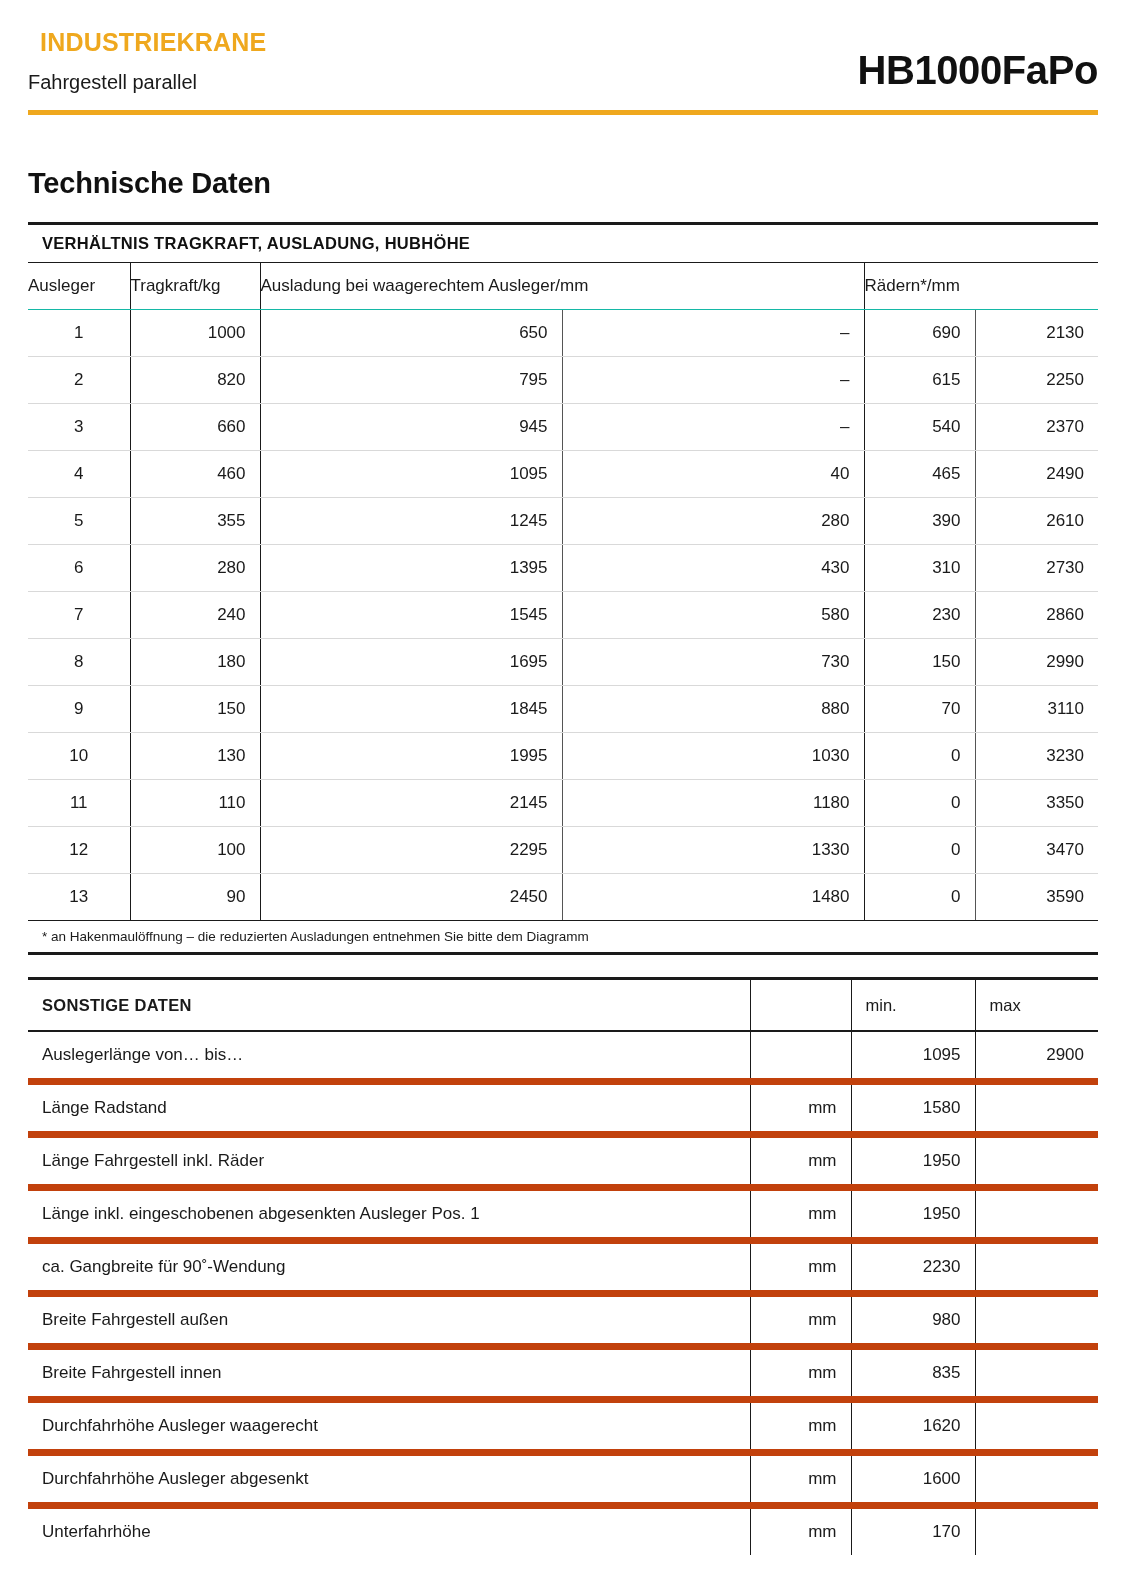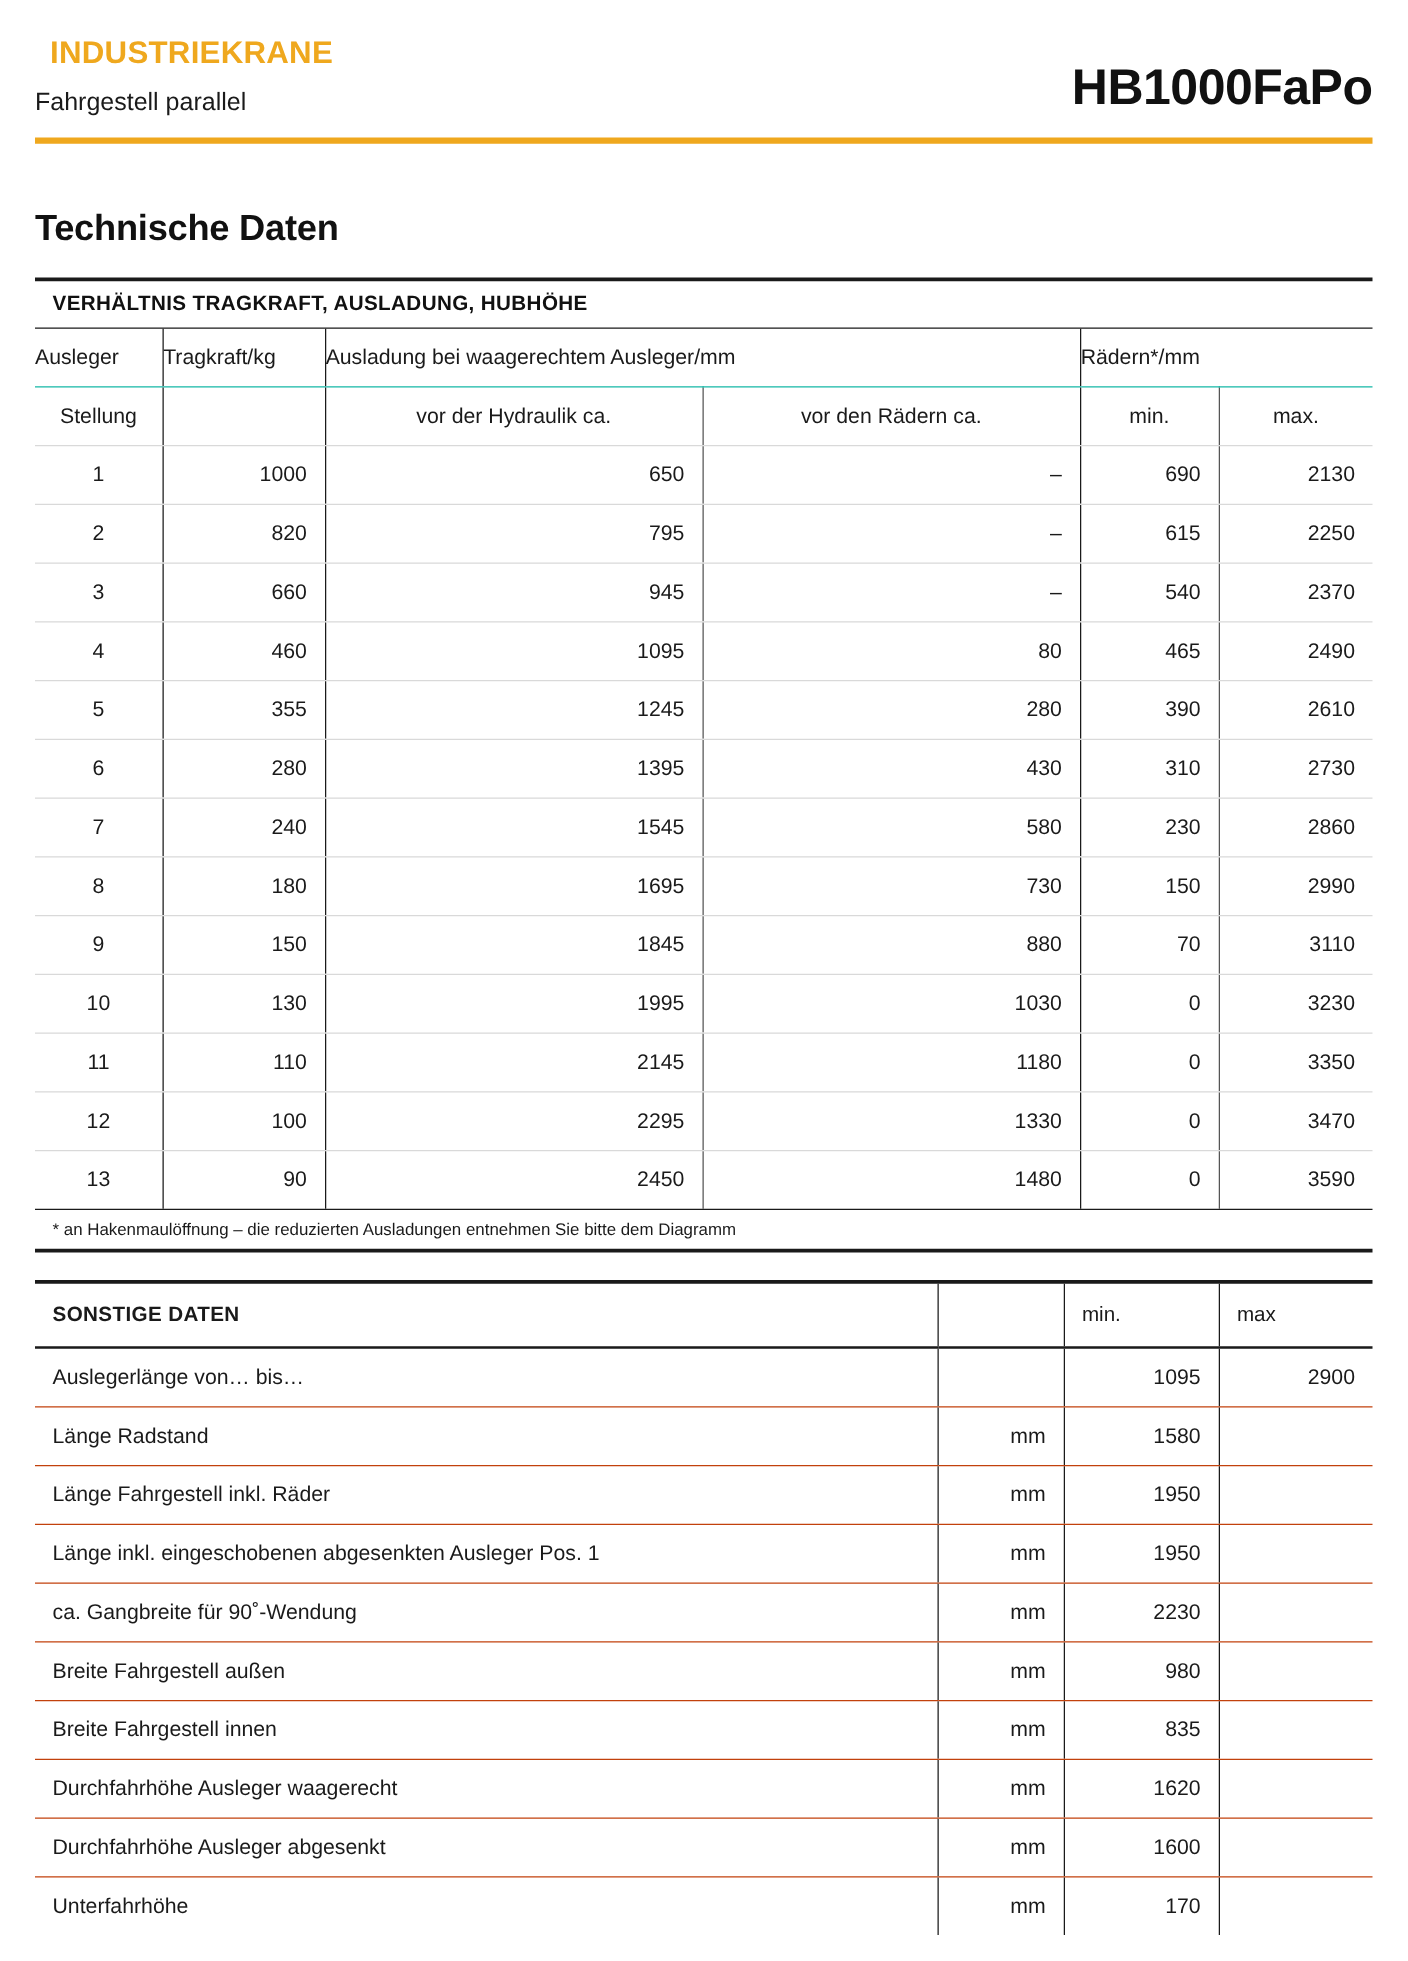--- a/index.html
+++ b/index.html
@@ -145,21 +145,21 @@
     font-weight: bold;
     letter-spacing: 0.3px;
   }
   .t2 .hrow th.mn,
   .t2 .hrow th.mx {
     text-align: left;
     padding-left: 14px;
     font-weight: normal;
   }
   .t2 tbody td {
-    border-bottom: 1px solid #c2410c;
+    border-bottom: 7px solid #c2410c;
     padding: 6px 0;
   }
   .t2 tbody td.lbl {
     text-align: left;
     padding-left: 14px;
   }
   .t2 tbody td.unit {
     text-align: right;
     padding-right: 14px;
   }
@@ -197,28 +197,20 @@
         <col style="width:111px">
         <col style="width:123px">
       </colgroup>
       <thead>
         <tr class="hrow">
           <th>Ausleger</th>
           <th class="vl">Tragkraft/kg</th>
           <th class="vl" colspan="2">Ausladung bei waagerechtem Ausleger/mm</th>
           <th class="vl" colspan="2">Rädern*/mm</th>
         </tr>
-        <tr class="hrow2">
-          <th>Stellung</th>
-          <th class="vl"></th>
-          <th class="vl">vor der Hydraulik ca.</th>
-          <th class="vl-thin">vor den Rädern ca.</th>
-          <th class="vl">min.</th>
-          <th class="vl-thin">max.</th>
-        </tr>
       </thead>
       <tbody>
           <tr>
             <td class="c bold">1</td>
             <td class="vl">1000</td>
             <td class="vl">650</td>
             <td class="vl-thin">–</td>
             <td class="vl">690</td>
             <td class="vl-thin">2130</td>
           </tr>
@@ -235,21 +227,21 @@
             <td class="vl">660</td>
             <td class="vl">945</td>
             <td class="vl-thin">–</td>
             <td class="vl">540</td>
             <td class="vl-thin">2370</td>
           </tr>
           <tr>
             <td class="c">4</td>
             <td class="vl">460</td>
             <td class="vl">1095</td>
-            <td class="vl-thin">80</td>
+            <td class="vl-thin">40</td>
             <td class="vl">465</td>
             <td class="vl-thin">2490</td>
           </tr>
           <tr>
             <td class="c">5</td>
             <td class="vl">355</td>
             <td class="vl">1245</td>
             <td class="vl-thin">280</td>
             <td class="vl">390</td>
             <td class="vl-thin">2610</td>

